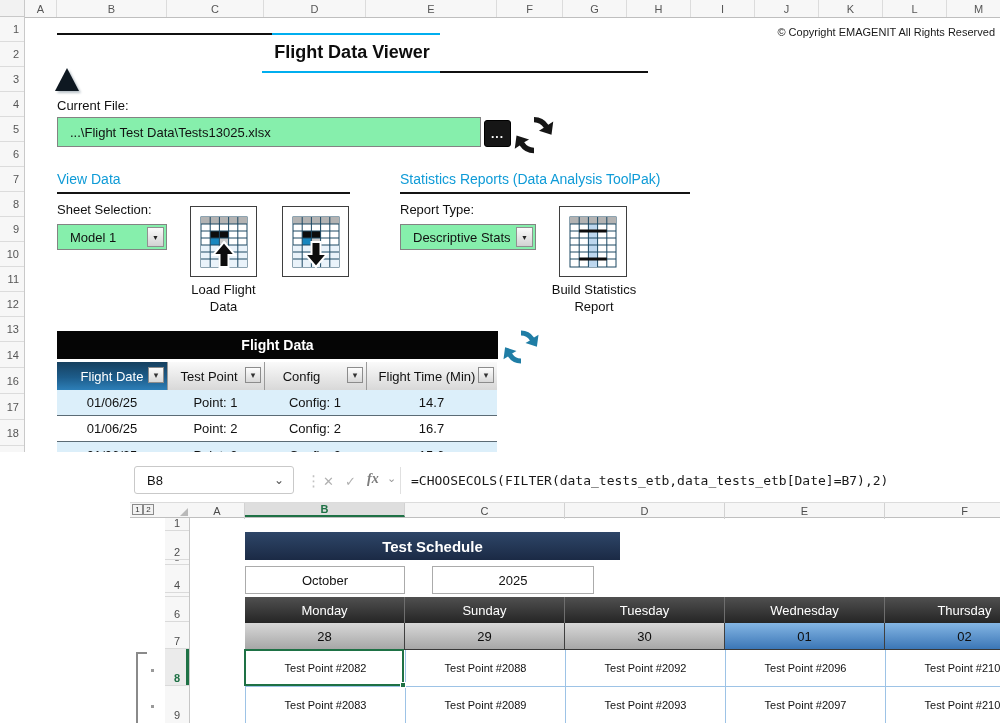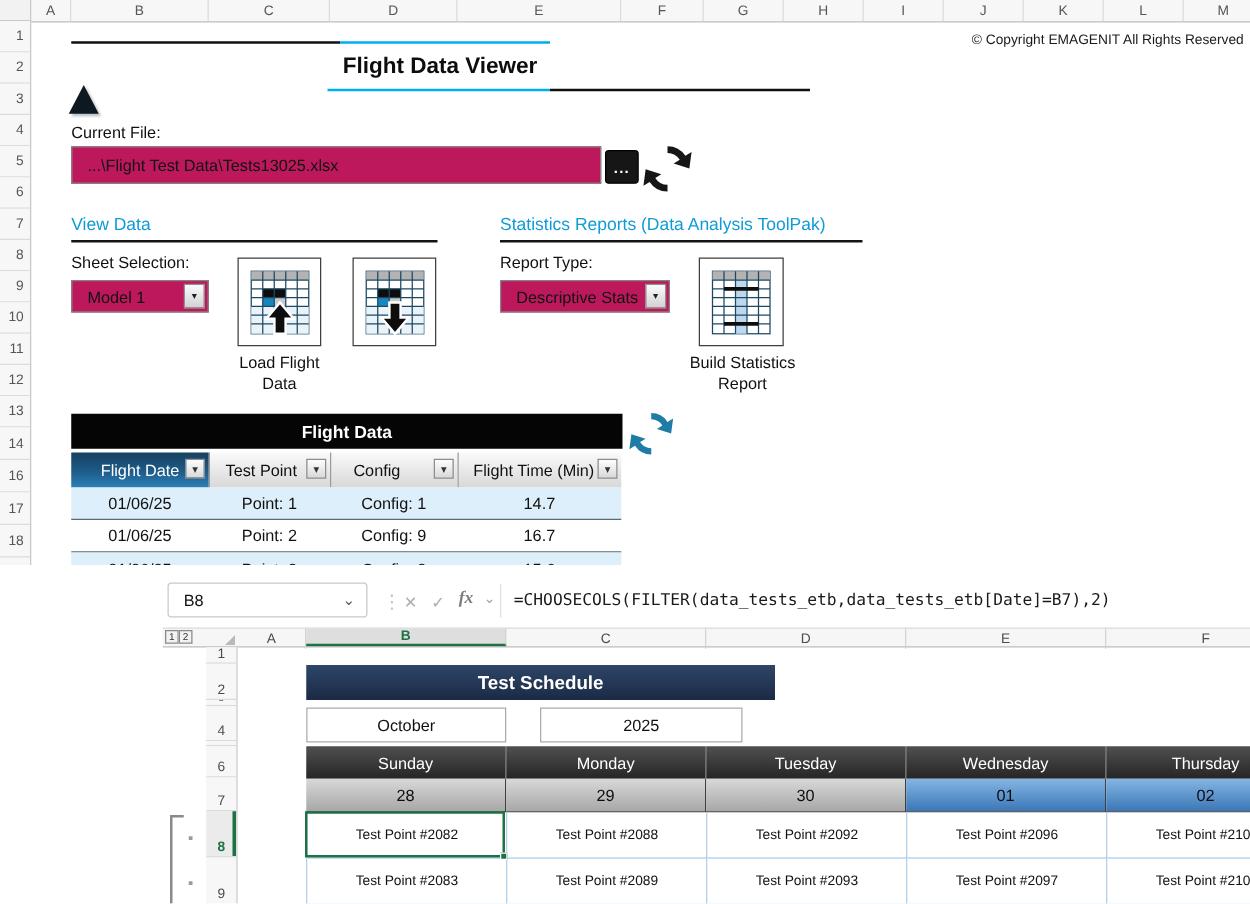--- a/index.html
+++ b/index.html
@@ -9,21 +9,21 @@
   
   .colstrip{display:flex;background:#f7f7f7;border-bottom:1px solid #bfbfbf;height:17px;}
   .colhead{display:flex;align-items:center;justify-content:center;font-size:11px;color:#565656;
            border-right:1px solid #dcdcdc;box-sizing:border-box;}
   .rowlab{display:flex;align-items:center;justify-content:flex-end;padding-right:5px;font-size:11px;
           color:#565656;border-bottom:1px solid #dcdcdc;box-sizing:border-box;background:#f7f7f7;}
   .corner{background:#f2f2f2;border-right:1px solid #c9c9c9;border-bottom:1px solid #c9c9c9;box-sizing:border-box;}
   
   .heading-blue{font-size:14px;color:#0f9bd7;}
   .rule{height:2px;background:#141414;}
-  .field{background:#be185d;border:1px solid #838383;box-sizing:border-box;display:flex;align-items:center;}
+  .field{background:#86efac;border:1px solid #838383;box-sizing:border-box;display:flex;align-items:center;}
   .dd-btn{position:absolute;top:2px;right:2px;bottom:2px;width:15px;border:1px solid #909090;
           background:linear-gradient(#fbfbfb,#d2d2d2);display:flex;align-items:center;justify-content:center;
           font-size:7px;color:#222;}
   .imgbtn{border:1px solid #3f3f3f;background:#fff;display:flex;align-items:center;justify-content:center;box-sizing:border-box;}
   .caption{font-size:13px;line-height:17px;text-align:center;color:#111;}
   .ftH{display:flex;align-items:center;justify-content:center;position:relative;font-size:13px;box-sizing:border-box;height:28px;}
   .ftHgray{background:linear-gradient(#fafafa,#d8d8d8);color:#111;border-left:1px solid #9a9a9a;}
   .filterbtn{position:absolute;right:3px;top:5px;width:16px;height:16px;border:1px solid #8c8c8c;
              background:linear-gradient(#fdfdfd,#d9d9d9);display:flex;align-items:center;justify-content:center;
              font-size:9px;color:#333;box-sizing:border-box;}
@@ -228,21 +228,21 @@
 
     <div class="abs" style="left:57px;top:390px;display:flex;height:26px;background:#dceffa;border-bottom:1px solid #5b6b75;box-sizing:border-box;">
       <div class="ftcell" style="width:110px">01/06/25</div>
       <div class="ftcell" style="width:97px">Point: 1</div>
       <div class="ftcell" style="width:102px">Config: 1</div>
       <div class="ftcell" style="width:131px">14.7</div>
     </div>
     <div class="abs" style="left:57px;top:416px;display:flex;height:26px;background:#fff;border-bottom:1px solid #5b6b75;box-sizing:border-box;">
       <div class="ftcell" style="width:110px">01/06/25</div>
       <div class="ftcell" style="width:97px">Point: 2</div>
-      <div class="ftcell" style="width:102px">Config: 9</div>
+      <div class="ftcell" style="width:102px">Config: 2</div>
       <div class="ftcell" style="width:131px">16.7</div>
     </div>
     <div class="abs" style="left:57px;top:442px;display:flex;height:26px;background:#dceffa;">
       <div class="ftcell" style="width:110px">01/06/25</div>
       <div class="ftcell" style="width:97px">Point: 3</div>
       <div class="ftcell" style="width:102px">Config: 3</div>
       <div class="ftcell" style="width:131px">15.6</div>
     </div>
   </div>
 
@@ -296,22 +296,22 @@
     </div>
     <div class="abs" style="left:21px;top:207px;width:3px;height:3px;background:#9a9a9a;"></div>
     <div class="abs" style="left:21px;top:243px;width:3px;height:3px;background:#9a9a9a;"></div>
 
     <div class="abs" style="left:115px;top:70px;width:375px;height:28px;background:linear-gradient(180deg,#2e4668,#1b2a45);color:#fff;font-size:15px;font-weight:bold;display:flex;align-items:center;justify-content:center;">Test Schedule</div>
 
     <div class="abs" style="left:115px;top:104px;width:160px;height:28px;border:1px solid #ababab;box-sizing:border-box;display:flex;align-items:center;justify-content:center;font-size:13px;">October</div>
     <div class="abs" style="left:274px;top:104px;width:162px;height:28px;border:1px solid #ababab;box-sizing:border-box;display:flex;align-items:center;justify-content:center;font-size:13px;margin-left:28px;">2025</div>
 
     <div class="abs" style="left:115px;top:135px;display:flex;height:26px;">
+      <div class="daycell" style="width:160px">Monday</div>
       <div class="daycell" style="width:160px">Sunday</div>
-      <div class="daycell" style="width:160px">Monday</div>
       <div class="daycell" style="width:160px">Tuesday</div>
       <div class="daycell" style="width:160px">Wednesday</div>
       <div class="daycell" style="width:160px">Thursday</div>
     </div>
 
     <div class="abs" style="left:115px;top:161px;display:flex;height:27px;">
       <div class="datecell dategray" style="width:160px">28</div>
       <div class="datecell dategray" style="width:160px">29</div>
       <div class="datecell dategray" style="width:160px">30</div>
       <div class="datecell dateblue" style="width:160px">01</div>

